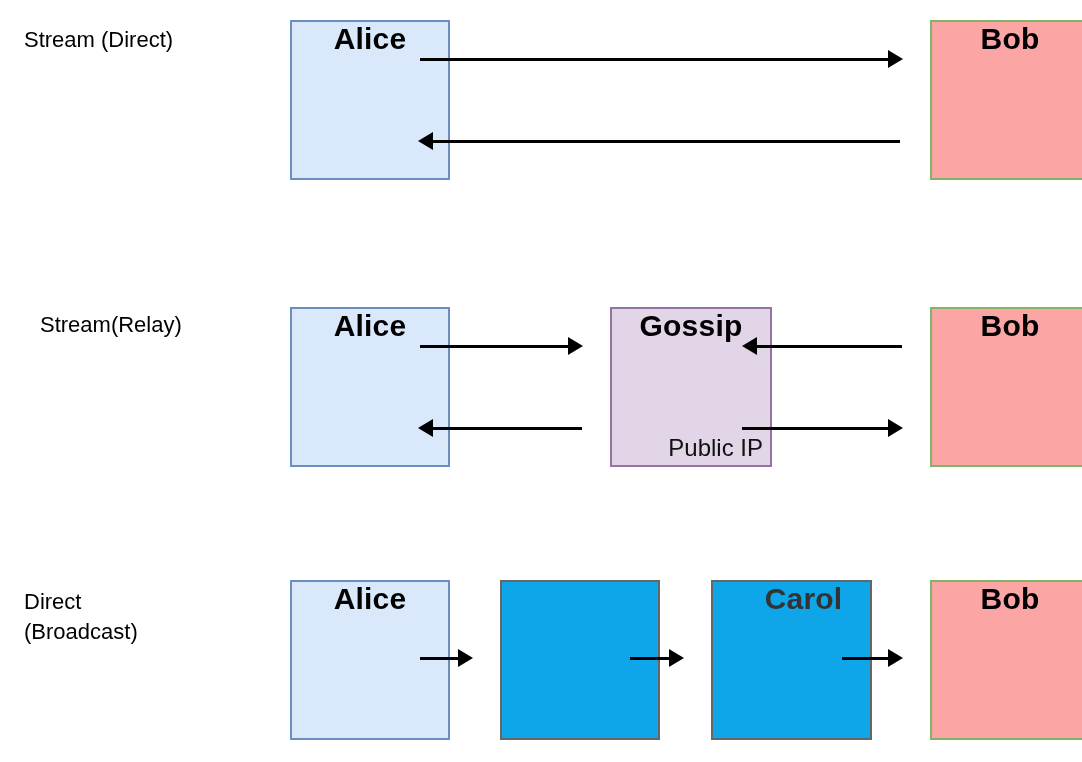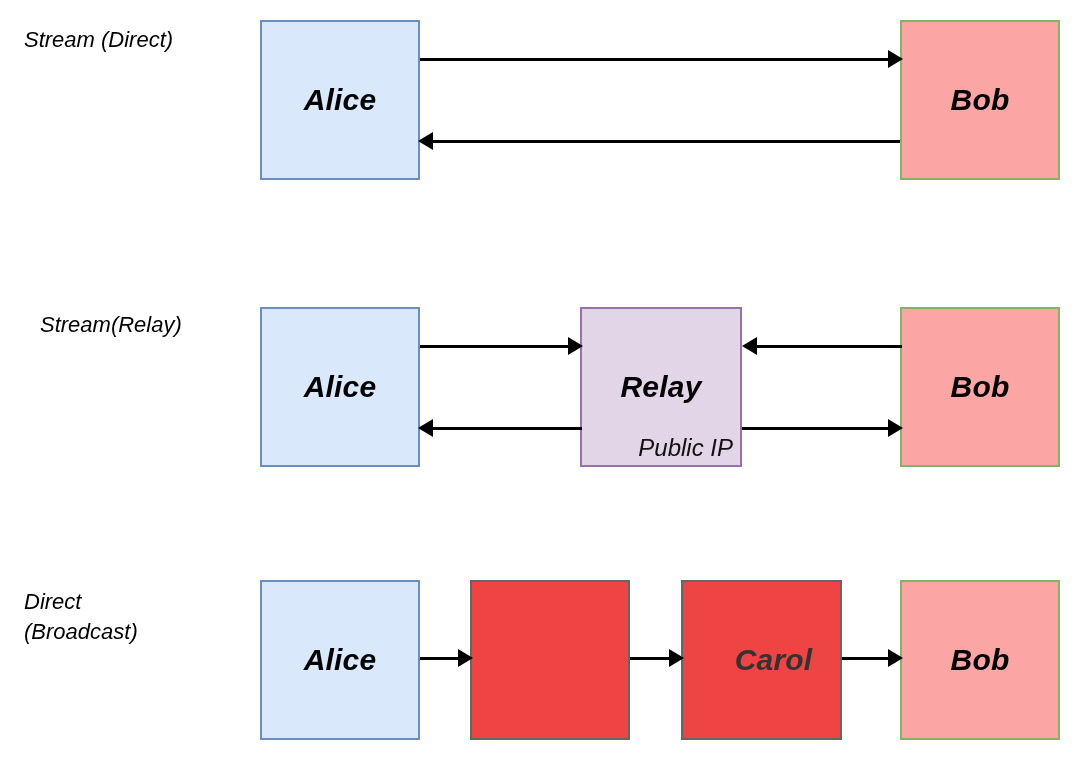--- a/index.html
+++ b/index.html
@@ -7,56 +7,56 @@
     padding: 0;
     background: #ffffff;
   }
   #canvas {
     position: relative;
     width: 1082px;
     height: 762px;
     background: #ffffff;
     font-family: "Liberation Sans", "DejaVu Sans", sans-serif;
     overflow: hidden;
-    font-style: italic;
   }
   .row-label {
     position: absolute;
     font-size: 22px;
     line-height: 30px;
     color: #000000;
     white-space: pre-line;
     text-align: left;
   }
   .node {
     position: absolute;
     box-sizing: border-box;
     border-width: 2px;
     border-style: solid;
     display: flex;
-    align-items: center;
+    align-items: flex-start;
     justify-content: center;
+    margin-left: 30px;
   }
   .node-label {
     font-size: 30px;
     font-weight: bold;
     letter-spacing: 0.2px;
   }
   .node-sub {
     position: absolute;
     right: 7px;
     bottom: 3px;
     font-size: 24px;
     font-weight: normal;
     color: #111111;
   }
   .node.alice  { background: #dae8fc; border-color: #6c8ebf; }
   .node.bob    { background: #fca5a5; border-color: #82b366; }
   .node.relay  { background: #e1d5e7; border-color: #9673a6; }
-  .node.plain  { background: #ef4444; border-color: #666666; padding-left: 24px; }
+  .node.plain  { background: #0ea5e9; border-color: #666666; padding-left: 24px; }
   .node.alice .node-label,
   .node.bob .node-label { color: #000000; }
   .node.relay .node-label { color: #000000; }
   .node.plain .node-label { color: #333333; }
 
   .edge {
     position: absolute;
     height: 3px;
     background: #000000;
   }
@@ -91,21 +91,21 @@
   <div class="edge" style="left:432px; top:140px; width:468px;"></div>
   <div class="arrowhead left" style="left:418px; top:132px;"></div>
 
   <div class="row-label" style="left:24px; top:310px; width:240px;margin-left:16px;">Stream(Relay)</div>
 
   <div class="node alice" style="left:260px; top:307px; width:160px; height:160px;">
     <span class="node-label">Alice</span>
   </div>
 
   <div class="node relay" style="left:580px; top:307px; width:162px; height:160px;">
-    <span class="node-label">Relay</span>
+    <span class="node-label">Gossip</span>
     <span class="node-sub">Public IP</span>
   </div>
 
   <div class="node bob" style="left:900px; top:307px; width:160px; height:160px;">
     <span class="node-label">Bob</span>
   </div>
 
   <div class="edge" style="left:420px; top:345px; width:148px;"></div>
   <div class="arrowhead right" style="left:568px; top:337px;"></div>
 

